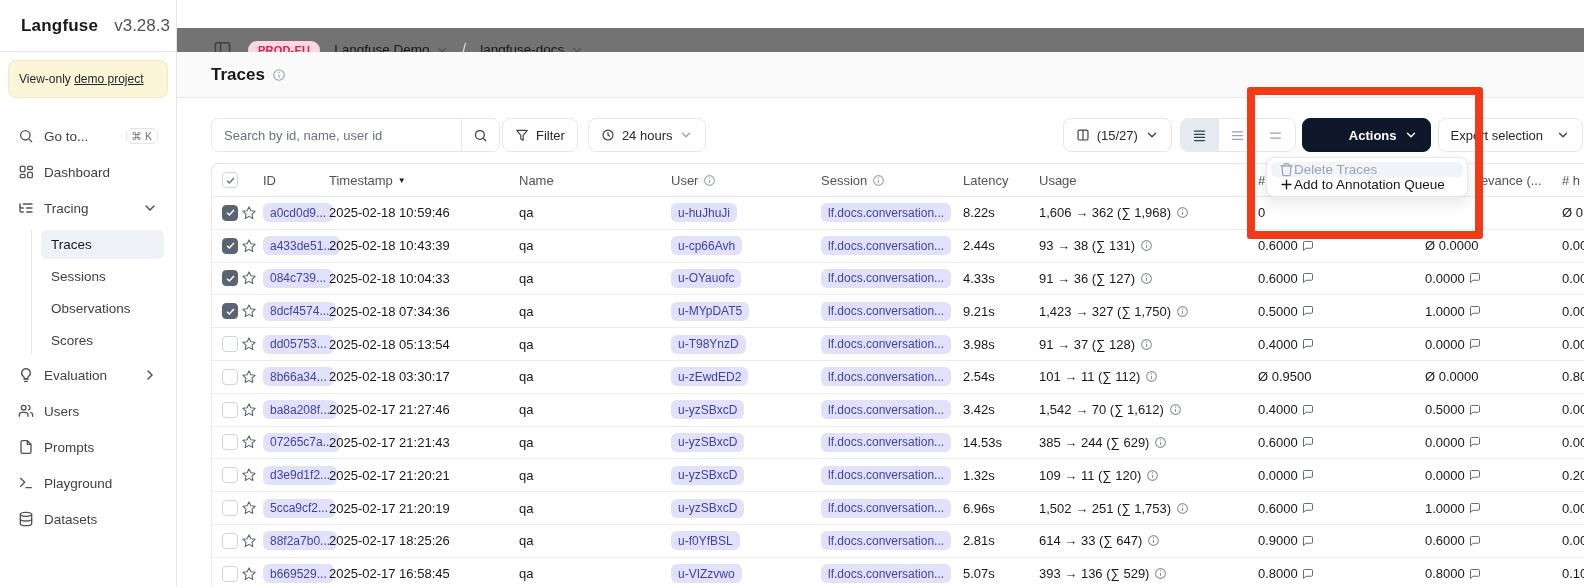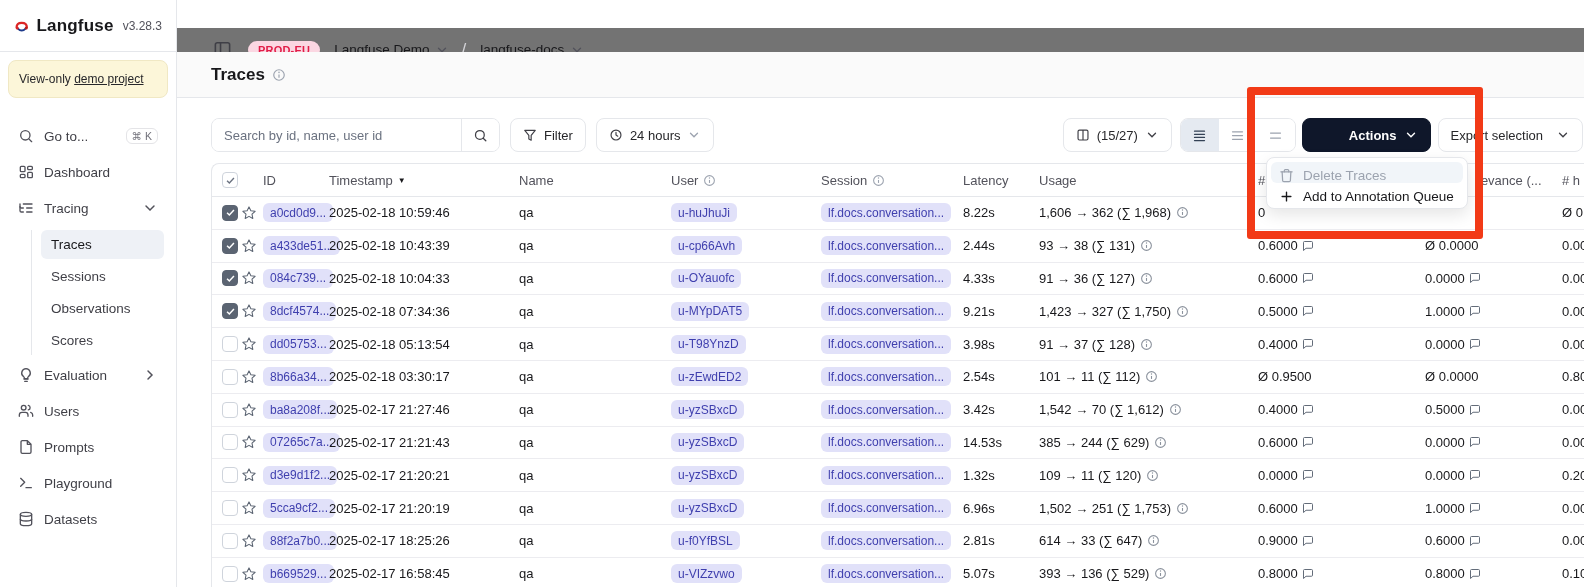--- a/index.html
+++ b/index.html
@@ -4,21 +4,21 @@
 <style>
   * { margin:0; padding:0; box-sizing:border-box; }
   html,body { width:1584px; height:587px; overflow:hidden; }
   body { font-family:"Liberation Sans","DejaVu Sans",sans-serif; background:#fff; color:#18181b; position:relative; font-size:13px; }
   .page { position:absolute; inset:0; }
 
   
   #sidebar { position:absolute; left:0; top:0; width:177px; height:587px; border-right:1px solid #e5e7eb; background:#fff; }
   .logo-row { height:52px; border-bottom:1px solid #e5e7eb; display:flex; align-items:center; padding:0 14px; gap:7px; }
   .brand { font-weight:700; font-size:17px; color:#18181b; letter-spacing:.2px; }
-  .version { font-size:12px; color:#52525b; margin-left:2px; }
+  .version { font-size:17px; color:#52525b; margin-left:9px; }
   .banner { margin:8px; background:#fcf6d9; border:1px solid #f0e8c4; border-radius:8px; padding:11px 10px; font-size:12px; color:#27272a; }
   .banner a { color:#27272a; }
   nav { padding:16px 12px 0 12px; }
   .nav-item { height:28px; margin-bottom:8px; display:flex; align-items:center; gap:10px; padding:0 6px; border-radius:6px; color:#3f3f46; font-size:13.5px; }
   .nav-item svg { width:16px; height:16px; flex:0 0 16px; }
   .nav-item .grow { flex:1; }
   .kbd { border:1px solid #e4e4e7; border-radius:6px; padding:1px 5px; font-size:10.5px; color:#71717a; background:#fff; }
   .subnav { margin:0 0 6px 19px; border-left:1px solid #e5e7eb; padding-left:9px; }
   .sub-item { height:29px; margin-bottom:3px; display:flex; align-items:center; padding:0 10px; border-radius:6px; color:#3f3f46; font-size:13.5px; }
   .sub-item.active { background:#eef1f6; color:#18181b; }
@@ -68,21 +68,21 @@
   .cb svg { width:11px; height:11px; }
   .badge { background:#e1e1f9; color:#3f3fae; border-radius:6px; padding:2.5px 7px; font-size:12px; font-weight:500; white-space:nowrap; }
   .star { width:16px; height:16px; }
   .info { width:13px; height:13px; margin-left:5px; flex:0 0 13px; }
   .bubble { width:12px; height:12px; margin-left:4px; }
   .sort { font-size:8px; color:#18181b; margin-left:5px; }
   .head-label { white-space:nowrap; overflow:hidden; }
 
   
   #menu { position:absolute; left:1266px; top:157px; width:202px; background:#fff; border:1px solid #e5e7eb; border-radius:8px; box-shadow:0 6px 16px rgba(0,0,0,.10); padding:4px; z-index:5; }
-  .menu-item { height:21px; display:flex; align-items:flex-end; gap:9px; padding:0 8px; border-radius:6px; font-size:13.5px; }
+  .menu-item { height:15px; display:flex; align-items:flex-end; padding:0 8px; border-radius:6px; font-size:13.5px; }
   .menu-item.disabled { color:#9ca3af; background:#f1f5f9; }
   .menu-item.normal { color:#18181b; }
   .menu-item svg { width:15px; height:15px; flex:0 0 15px; }
 
   
   #redbox { position:absolute; left:1247px; top:87px; width:236px; height:152px; border:8px solid #f23a17; border-radius:3px; z-index:10; pointer-events:none; }
 </style>
 </head>
 <body>
 
@@ -236,21 +236,21 @@
     <div class="search-wrap">
       <input class="search-input" placeholder="Search by id, name, user id" style="">
       <span class="search-btn">
         <svg viewBox="0 0 24 24">
             <circle cx="11" cy="11" r="7" fill="none" stroke="#3f3f46" stroke-width="2"></circle>
             <path d="M20.5 20.5l-4.2-4.2" stroke="#3f3f46" stroke-width="2" fill="none" stroke-linecap="round"></path>
           </svg>
       </span>
     </div>
 
-    <button class="btn" style="margin-left:10px;align-items:center;">
+    <button class="btn" style="margin-left:2px;align-items:center;">
       <svg viewBox="0 0 24 24" fill="none" stroke="#3f3f46" stroke-width="2" stroke-linejoin="round">
           <polygon points="21 4 3 4 10 12.5 10 19 14 21 14 12.5 21 4"></polygon>
         </svg>
       <span>Filter</span>
     </button>
 
     <button class="btn" style="margin-left:10px;">
       <svg viewBox="0 0 24 24" fill="none" stroke="#3f3f46" stroke-width="2" stroke-linecap="round">
           <circle cx="12" cy="12" r="8.5"></circle>
           <path d="M12 7.5V12l3 2"></path>

